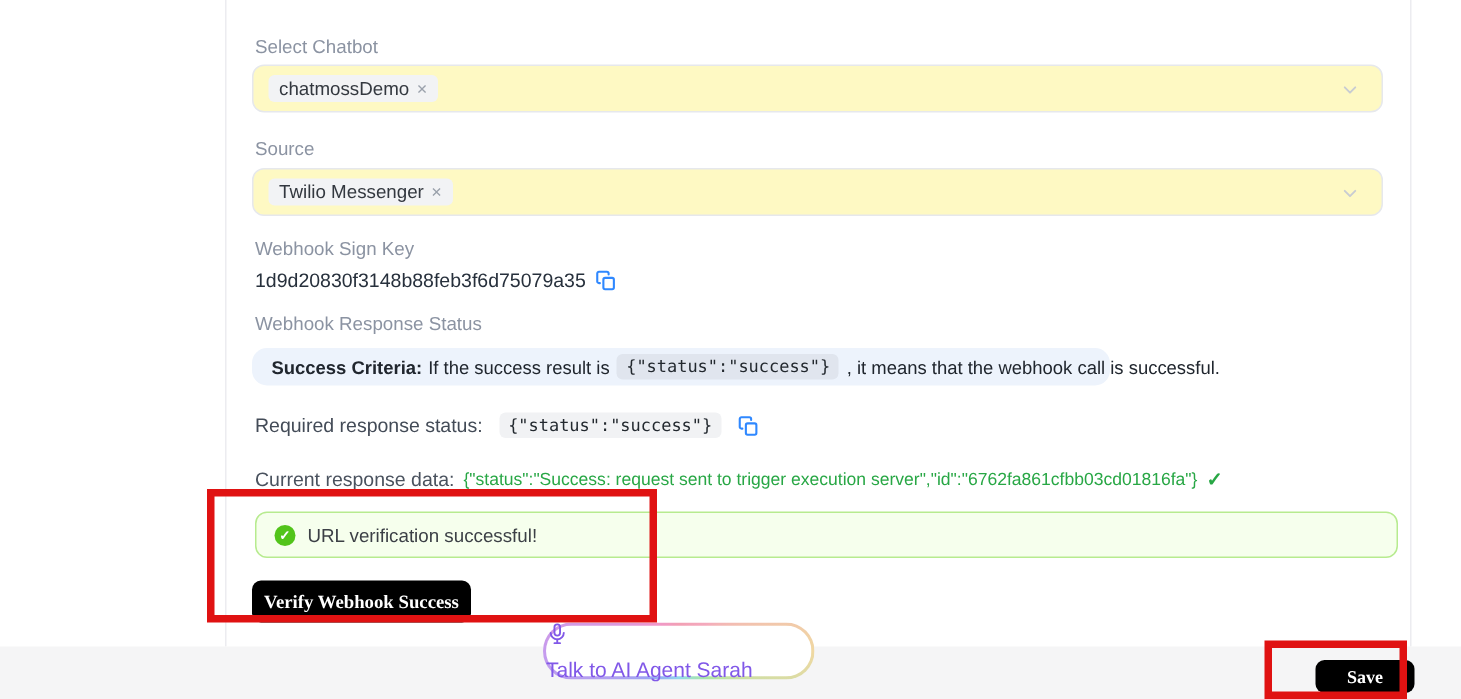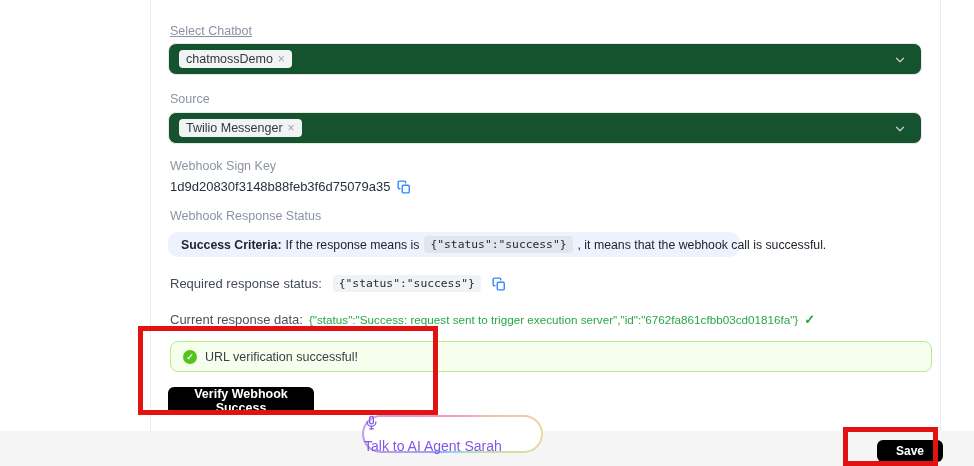--- a/index.html
+++ b/index.html
@@ -8,21 +8,21 @@
   .canvas { position:relative; width:974px; height:466px; background:#fff; }
 
   .panel { position:absolute; left:150px; top:0; width:791px; height:431px;
     border-left:1px solid #ececf0; border-right:1px solid #ececf0; background:#fff; }
 
   .footer { position:absolute; left:0; top:431px; width:974px; height:35px; background:#f5f5f6; }
 
   .field-label { position:absolute; left:170px; font-size:12.5px; color:#8b93a2; }
 
   .select-box { position:absolute; left:168px; width:754px; height:32px;
-    border:1px solid #e6e8ec; border-radius:8px; background:#14532d;
+    border:1px solid #e6e8ec; border-radius:8px; background:#fef9c3;
     display:flex; align-items:center; padding:0 10px; }
   .tag { display:inline-flex; align-items:center; gap:5px; background:#f2f3f5;
     border-radius:4px; padding:2px 7px; font-size:12.5px; color:#33383f; line-height:14px; }
   .tag .x { color:#9aa1ab; font-size:12px; cursor:pointer; }
   .chev { position:absolute; right:14px; top:9px; }
 
   .keyrow { position:absolute; left:170px; top:179px; display:flex; align-items:center; gap:6px;
     font-size:13px; color:#27303c; }
 
   .bluebox { position:absolute; left:168px; top:232px; width:572px; height:25px;
@@ -42,21 +42,21 @@
   .currow .check { color:#28a745; font-size:13px; font-weight:bold; }
 
   .alert { position:absolute; left:170px; top:341px; width:762px; height:31px;
     background:#f6ffed; border:1px solid #b7eb8f; border-radius:8px;
     display:flex; align-items:center; gap:8px; padding:0 12px; }
   .alert .txt { font-size:12.5px; color:#3c4046; }
   .okcircle { width:14px; height:14px; border-radius:50%; background:#52c41a; color:#fff;
     font-size:9px; line-height:14px; text-align:center; font-weight:bold; flex:0 0 14px; }
 
   .btn-black { position:absolute; background:#000; color:#fff; border:none; border-radius:6px;
-    font-family:Liberation Sans, sans-serif; font-weight:bold; cursor:pointer;
+    font-family:Liberation Serif, serif; font-weight:bold; cursor:pointer;
     display:flex; align-items:center; justify-content:center; }
   .btn-verify { left:168px; top:387px; width:146px; height:28px; font-size:12.5px; }
   .btn-save  { left:877px; top:440px; width:66px; height:22px; font-size:12px; }
 
   .pill { position:absolute; left:362px; top:415px; width:181px; height:38px;
     border-radius:20px; border:2px solid transparent;
     background:linear-gradient(#fff,#fff) padding-box,
       conic-gradient(from 0deg, #f2a0b4, #f4a9bd, #f0d8a2, #a9e6a8, #93d8ee, #97a6f3, #c69bee, #ef97cc, #f2a0b4) border-box;
     display:flex; align-items:flex-start; justify-content:center; gap:8px;
     font-size:14px; color:#8158e8; cursor:pointer;flex-direction:column; }
@@ -67,21 +67,21 @@
 
   svg { display:block; }
 </style>
 </head>
 <body>
 
 <div class="canvas">
 
   <div class="panel"></div>
 
-  <div class="field-label" style="top:24px;text-decoration:underline;">Select Chatbot</div>
+  <div class="field-label" style="top:24px;">Select Chatbot</div>
   <div class="select-box" style="top:43px;">
     <span class="tag">
       <span>chatmossDemo</span>
       <span class="x">×</span>
     </span>
     <span class="chev">
       <svg width="14" height="14" viewBox="0 0 24 24" fill="none" stroke="#c8ccd2" stroke-width="2.2" stroke-linecap="round" stroke-linejoin="round">
           <polyline points="6 9 12 15 18 9"></polyline>
         </svg>
     </span>
@@ -108,21 +108,21 @@
         <rect x="9" y="9" width="12" height="13" rx="2"></rect>
         <path d="M5 15H4a2 2 0 0 1-2-2V4a2 2 0 0 1 2-2h9a2 2 0 0 1 2 2v1"></path>
       </svg>
     </span>
   </div>
 
   <div class="field-label" style="top:209px;text-align:center;">Webhook Response Status</div>
 
   <div class="bluebox">
     <b>Success Criteria:</b>
-    <span>If the response means is</span>
+    <span>If the success result is</span>
     <span class="codechip">{"status":"success"}</span>
     <span>, it means that the webhook call is successful.</span>
   </div>
 
   <div class="reqrow">
     <span>Required response status:</span>
     <span class="codechip">{"status":"success"}</span>
     <span>
       <svg width="14" height="14" viewBox="0 0 24 24" fill="none" stroke="#2f88ff" stroke-width="2.4" stroke-linecap="round" stroke-linejoin="round">
         <rect x="9" y="9" width="12" height="13" rx="2"></rect>

